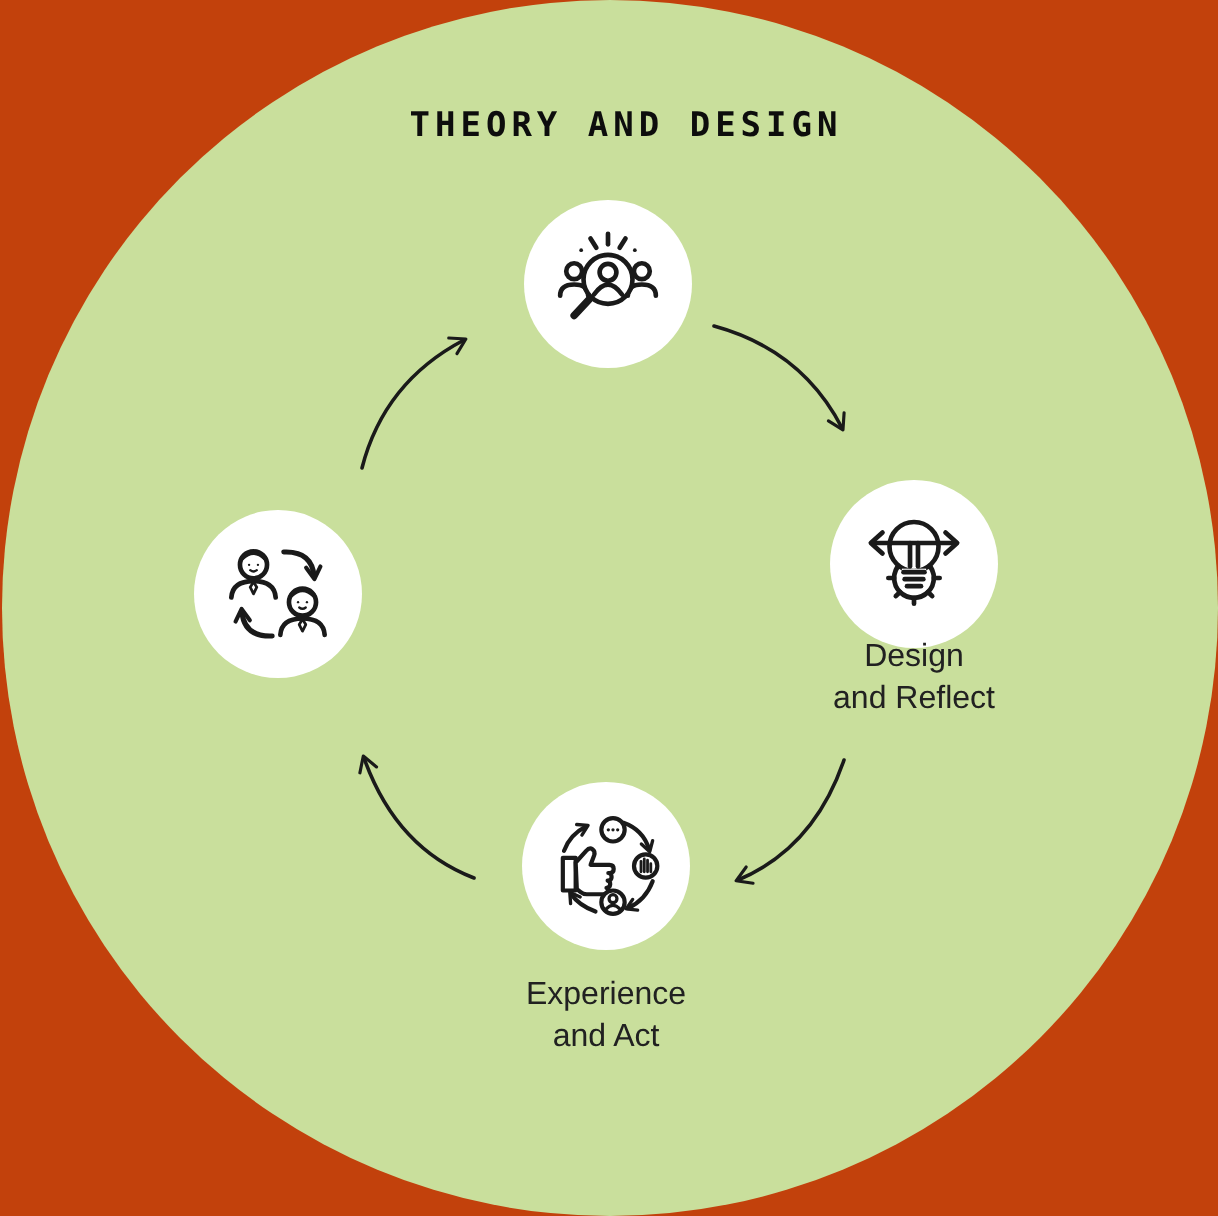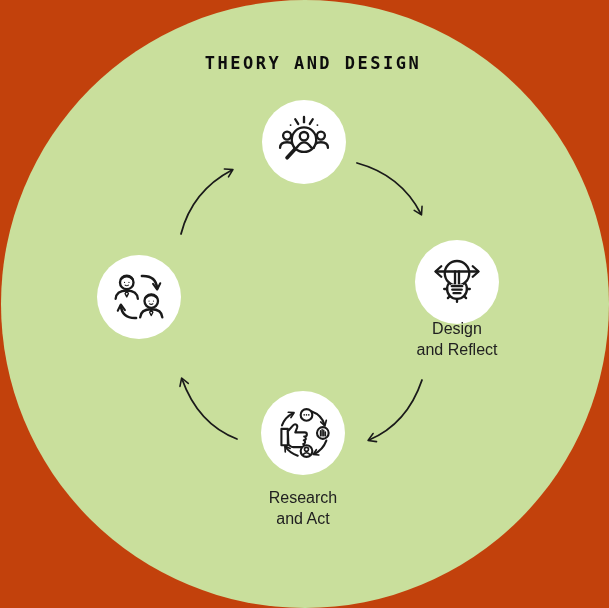--- a/index.html
+++ b/index.html
@@ -113,21 +113,21 @@
         <circle cx="27" cy="8.5" r="0.7" fill="#1a1a1a" stroke="none"></circle>
         <circle cx="29" cy="8.5" r="0.7" fill="#1a1a1a" stroke="none"></circle>
         <circle cx="41" cy="24" r="5" fill="#ffffff"></circle>
         <path d="M39 26.5 v-4.5 m1.4 4.5 v-5.5 m1.4 5.5 v-5 m1.4 5 v-3.5" stroke-width="1.2"></path>
         <circle cx="27" cy="39.5" r="5" fill="#ffffff"></circle>
         <circle cx="27" cy="38" r="1.7" stroke-width="1.4"></circle>
         <path d="M24 42.5 q3 -3.2 6 0" stroke-width="1.4"></path>
       </g>
     </svg>
   </div>
-  <div class="node-label label-implement">Research
+  <div class="node-label label-implement">Experience
 and Act</div>
 
   <div class="node node-experience">
     <svg width="56" height="56" viewBox="0 0 48 48">
       <defs>
         <marker id="m-exp" viewBox="0 0 12 12" refX="8" refY="6" markerWidth="4" markerHeight="4" orient="auto">
           <path d="M2.5 1.8 L9.5 6 L2.5 10.2" fill="none" stroke="#1a1a1a" stroke-width="2.4" stroke-linecap="round" stroke-linejoin="round"></path>
         </marker>
       </defs>
       <g stroke="#1a1a1a" stroke-width="2.2" fill="none" stroke-linecap="round" stroke-linejoin="round">

